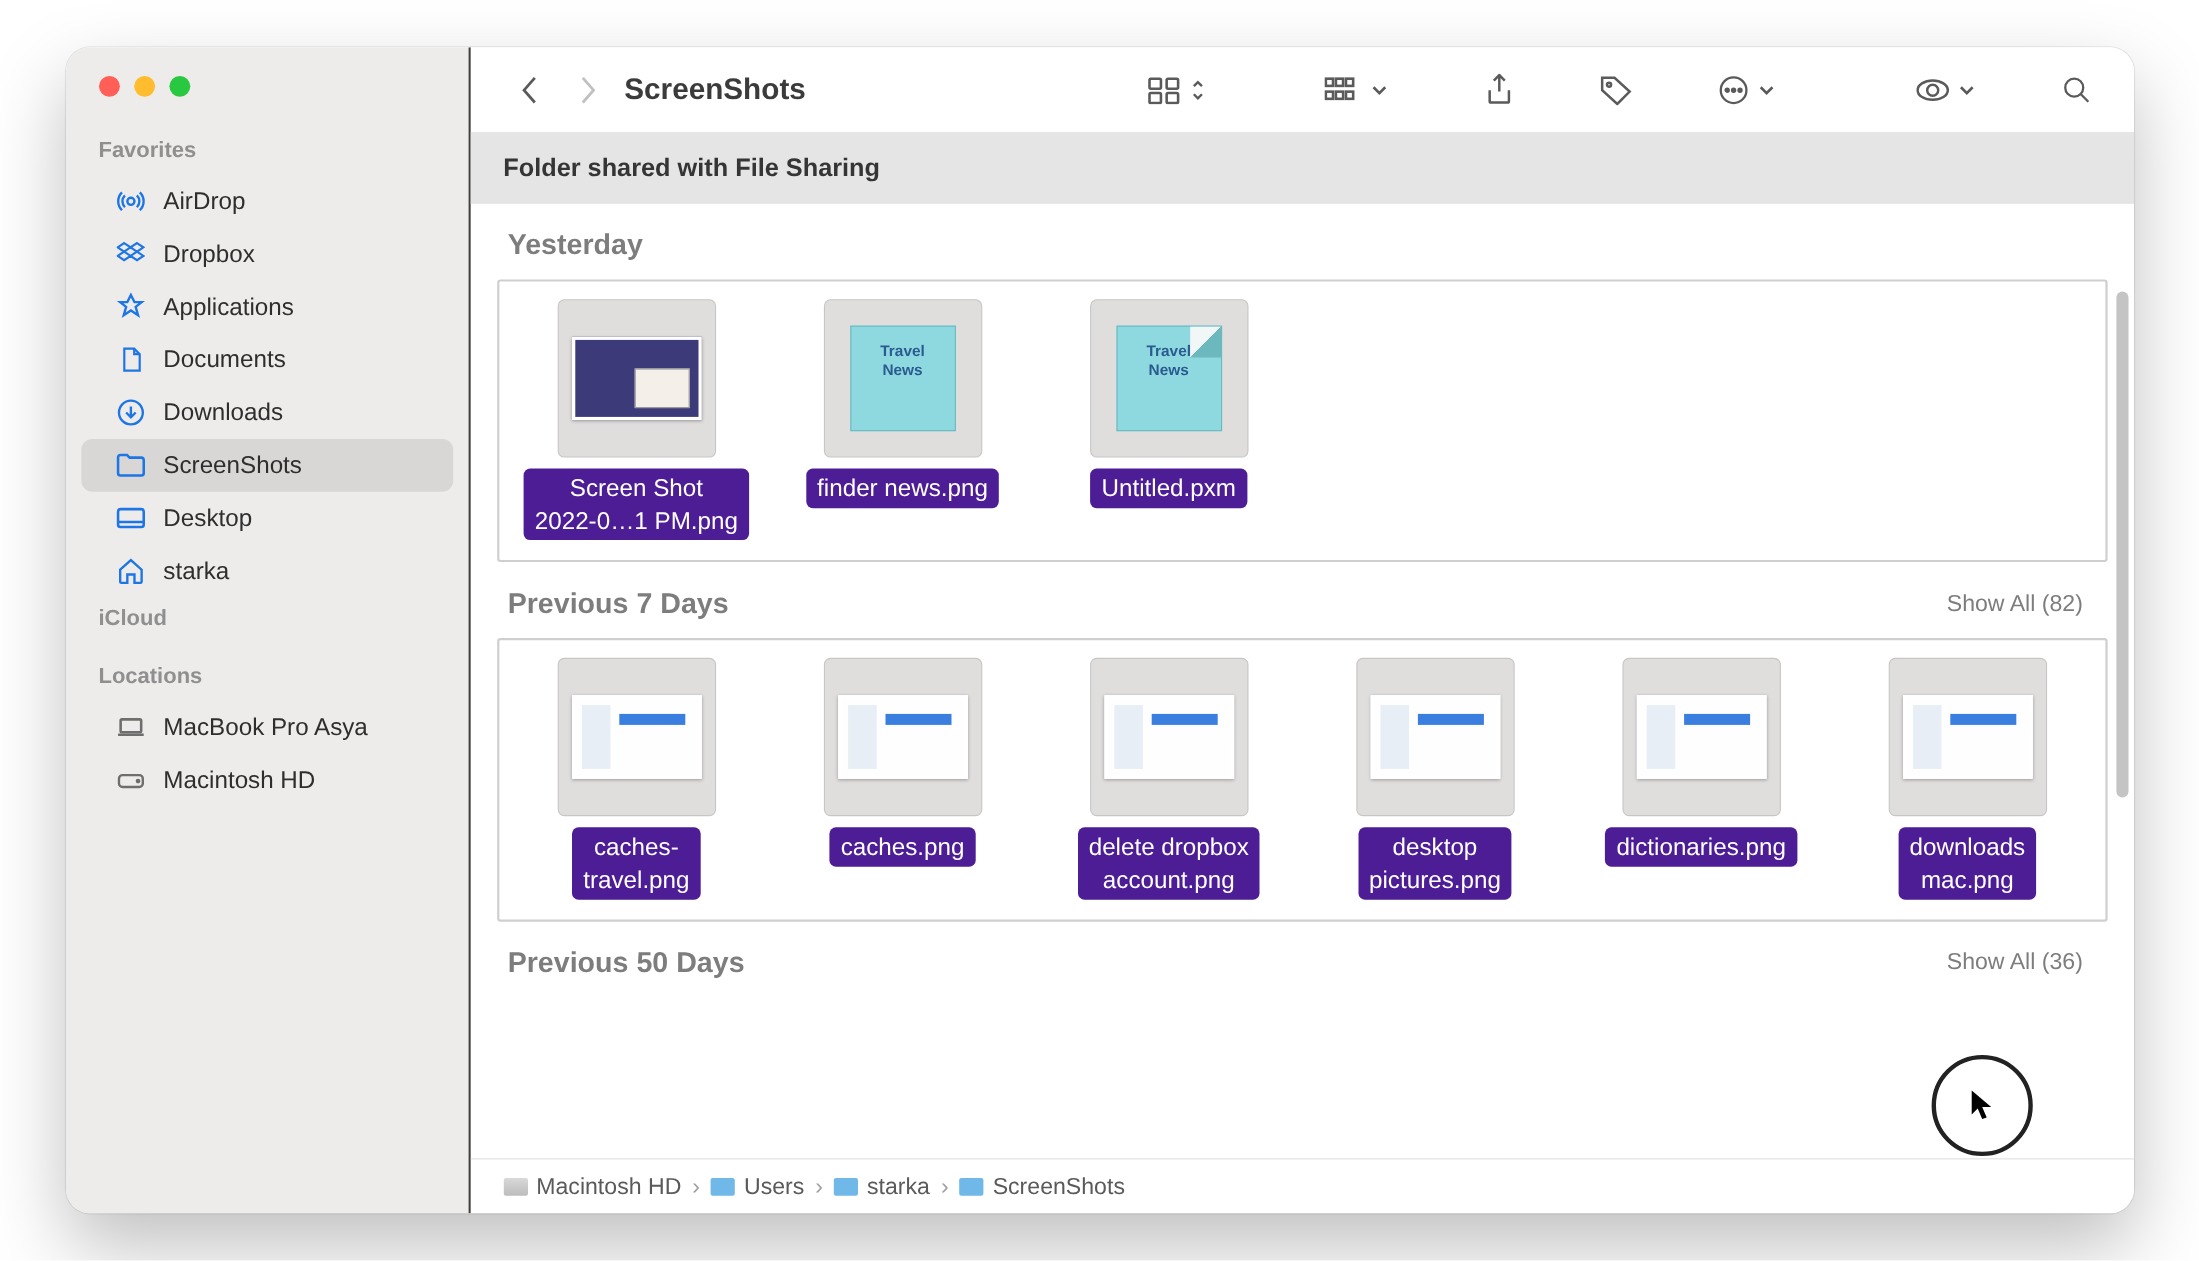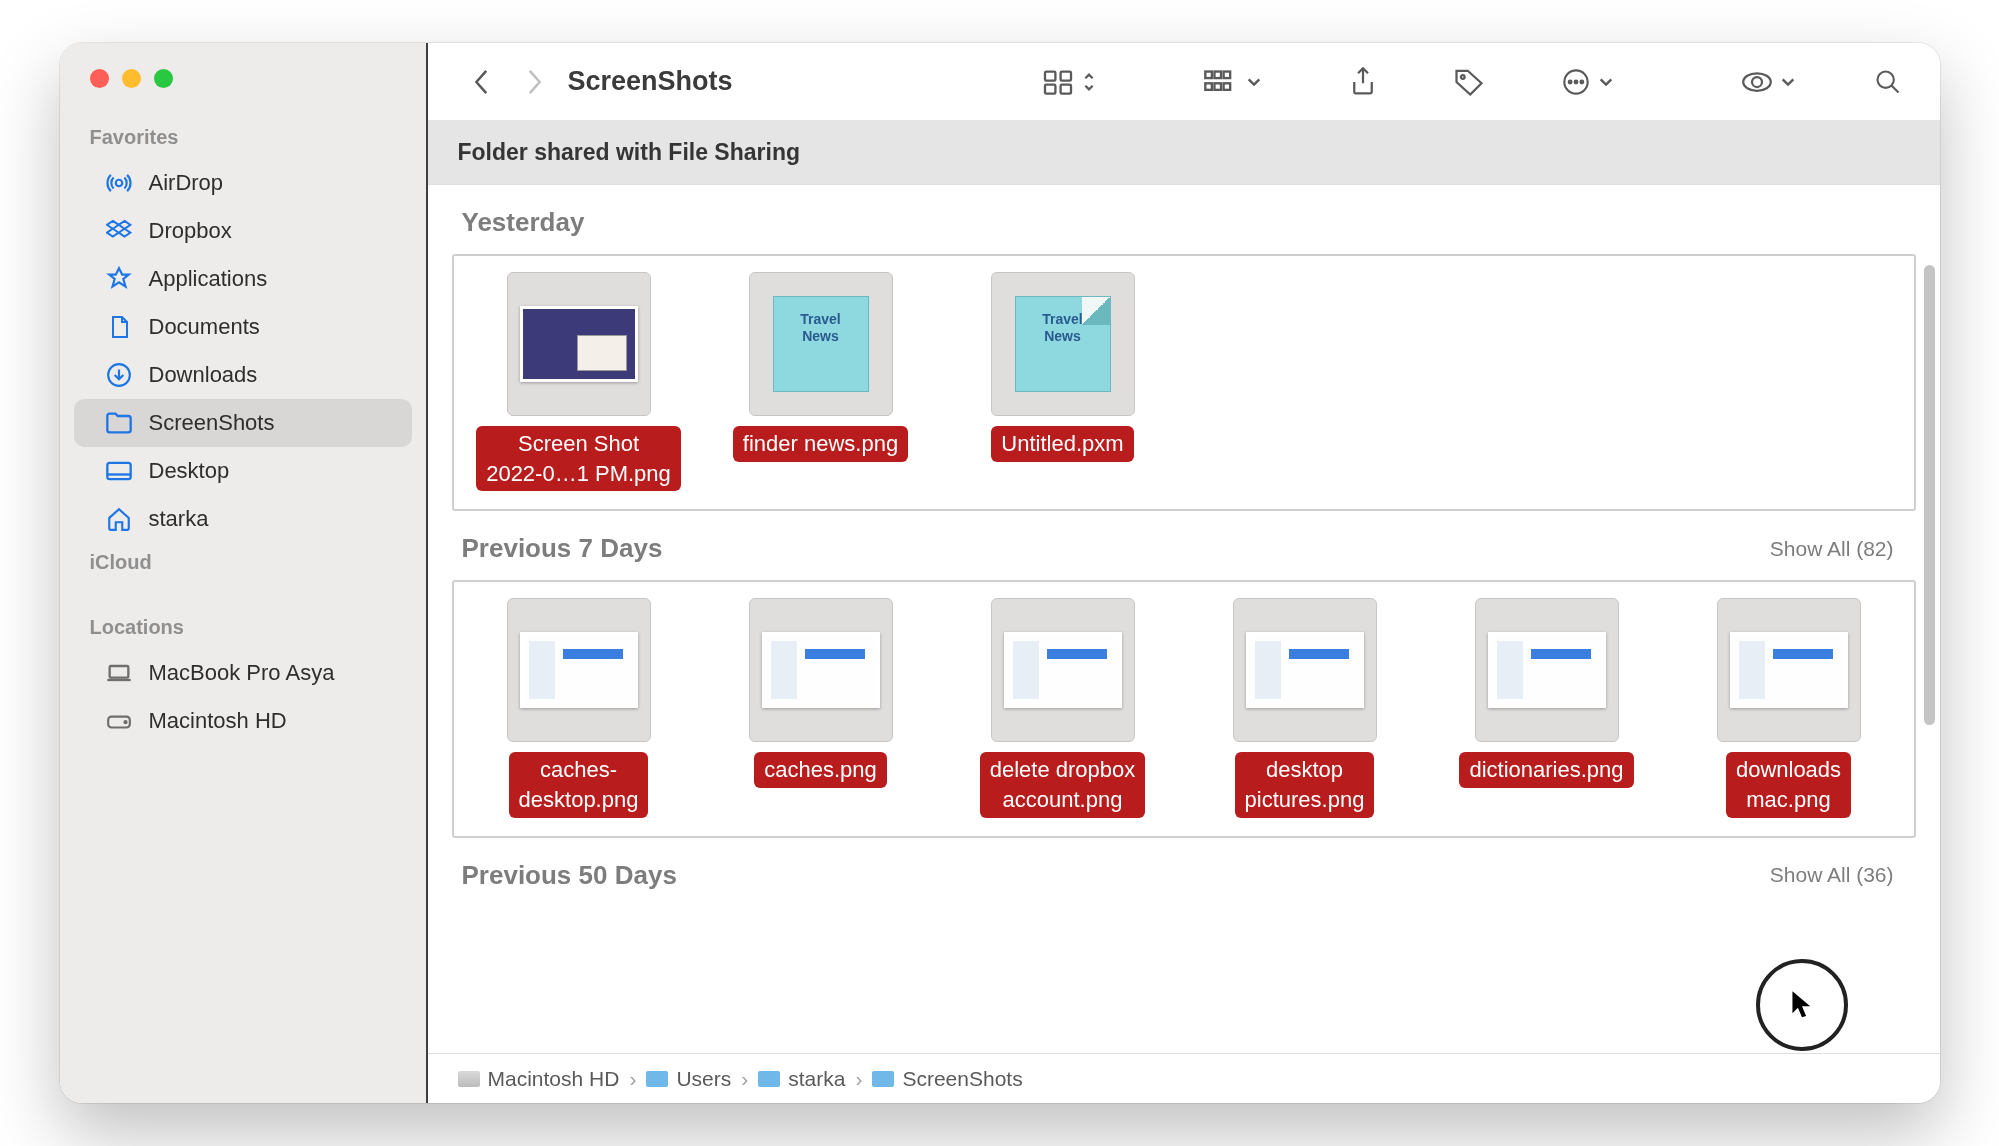--- a/index.html
+++ b/index.html
@@ -40,21 +40,21 @@
 .thumb { width:144px; height:144px; background:#e0dedd; border:1px solid #c8c6c5; border-radius:6px; display:flex; align-items:center; justify-content:center; margin-bottom:10px; box-shadow:inset 0 0 0 4px #e0dedd;text-align:center; }
 .thumb .img { width:118px; height:76px; background:#3d3a7a; border:3px solid #fff; box-shadow:0 1px 3px rgba(0,0,0,.3); position:relative; }
 .thumb .img::after{content:"";position:absolute;right:8px;bottom:8px;width:48px;height:34px;background:#f5efe9;border:1px solid #999;}
 .thumb .note { width:96px; height:96px; background:#8ed9e0; border:1px solid #6bb8bf; display:flex; flex-direction:column; justify-content:flex-start; padding:14px 10px; position:relative; }
 .thumb .note.fold::before{content:"";position:absolute;top:0;right:0;width:28px;height:28px;background:linear-gradient(135deg,#f1f6f7 50%,#6bb8bf 50%);}
 .note-text{color:#2b5a8f;font-size:14px;font-weight:600;line-height:1.2;}
 .thumb .shot { width:118px; height:76px; background:#fefefe; border:3px solid #fff; box-shadow:0 1px 3px rgba(0,0,0,.3); position:relative; }
 .thumb .shot::before{content:"";position:absolute;left:6px;top:6px;bottom:6px;width:26px;background:#e8eef6;}
 .thumb .shot::after{content:"";position:absolute;left:40px;top:14px;width:60px;height:10px;background:#3a7fe0;}
 
-.fname { display:inline-block; background:#b91c1c; color:#fff; font-size:22px; padding:3px 10px; border-radius:6px; text-align:center; max-width:220px; line-height:1.35; }
+.fname { display:inline-block; background:#4c1d95; color:#fff; font-size:22px; padding:3px 10px; border-radius:6px; text-align:center; max-width:220px; line-height:1.35; }
 
 .pathbar { height:50px; border-top:1px solid #e1dfde; display:flex; align-items:center; gap:10px; padding:0 30px; font-size:21px; color:#5a5a5a; }
 .pb-item { display:flex; align-items:center; gap:8px; }
 .pb-ic { width:22px; height:16px; border-radius:2px; display:inline-block; }
 .pb-chev { color:#a0a0a0; }
 
 .scrollhint{position:absolute;right:5px;top:80px;width:11px;height:460px;background:#c4c4c4;border-radius:6px;}
 
 .cursor-ring{position:absolute;right:92px;bottom:52px;width:92px;height:92px;border:4px solid #222;border-radius:50%;display:flex;align-items:center;justify-content:center;pointer-events:none;}
 .cursor-ring svg{fill:#000;}
@@ -137,21 +137,21 @@
       <span class="ic">
           <svg width="26" height="26" viewBox="0 0 24 24">
             <path d="M3 11l9-8 9 8v10a1 1 0 01-1 1h-5v-7h-6v7H4a1 1 0 01-1-1z"></path>
           </svg>
         </span>
       <span>starka</span>
     </div>
 
     <div class="sec-title" style="">iCloud</div>
 
-    <div class="sec-title" style="margin-top:24px">Locations</div>
+    <div class="sec-title" style="margin-top:12px">Locations</div>
     <div class="side-item loc">
       <span class="ic">
           <svg width="28" height="20" viewBox="0 0 24 16">
             <rect x="4" y="2" width="16" height="10" rx="1"></rect>
             <path d="M2 14h20"></path>
           </svg>
         </span>
       <span>MacBook Pro Asya</span>
     </div>
     <div class="side-item loc">
@@ -286,21 +286,21 @@
 
         <div class="group-head">
           <div class="group-title">Previous 7 Days</div>
           <div class="show-all">Show All (82)</div>
         </div>
         <div class="group-box">
           <div class="file">
             <div class="thumb">
                 <div class="shot"></div>
               </div>
-            <span class="fname"><span>caches-</span><br><span>desktop.png</span></span>
+            <span class="fname"><span>caches-</span><br><span>travel.png</span></span>
           </div>
           <div class="file">
             <div class="thumb">
                 <div class="shot"></div>
               </div>
             <span class="fname">caches.png</span>
           </div>
           <div class="file">
             <div class="thumb">
                 <div class="shot"></div>

